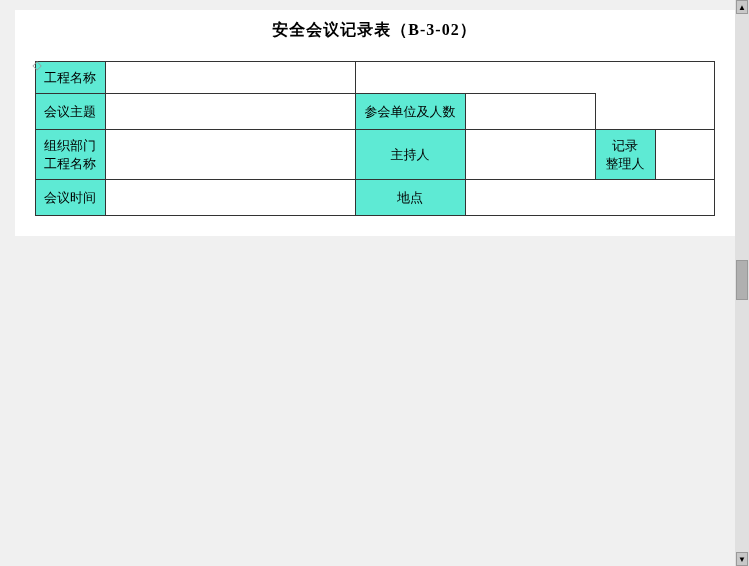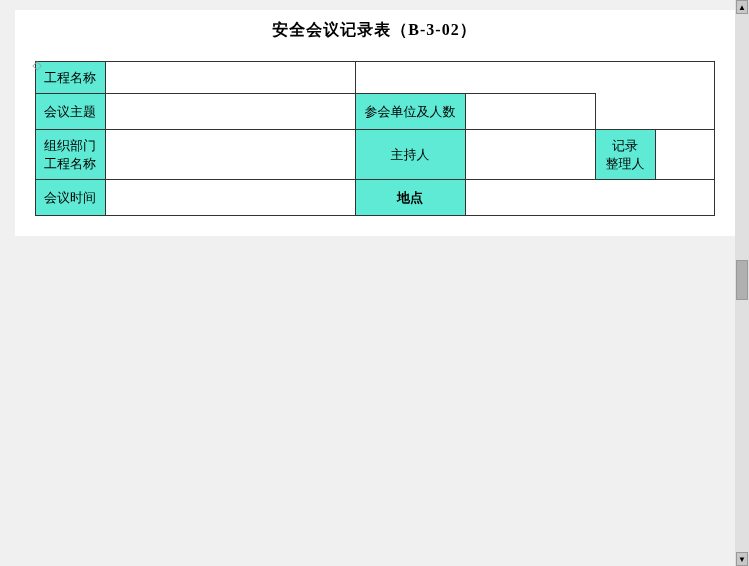--- a/index.html
+++ b/index.html
@@ -150,21 +150,21 @@
         <td class="label-cell" style="width:60px; text-align:center;">
           <div>记录</div>
           <div>整理人</div>
         </td>
         <td class="value-cell"></td>
       </tr>
 
       <tr class="row-time">
         <td class="label-cell" style="width:70px;">会议时间</td>
         <td class="value-cell" style="width:150px;"></td>
-        <td class="label-cell" style="width:70px; text-align:center;font-weight:bold;">地点</td>
+        <td class="label-cell" style="width:70px; text-align:center;">地点</td>
         <td class="value-cell" colspan="3"></td>
       </tr>
 
     </tbody>
       </table>
 
   </div>
 
   <div class="scrollbar">
     <div class="scrollbar-thumb"></div>

